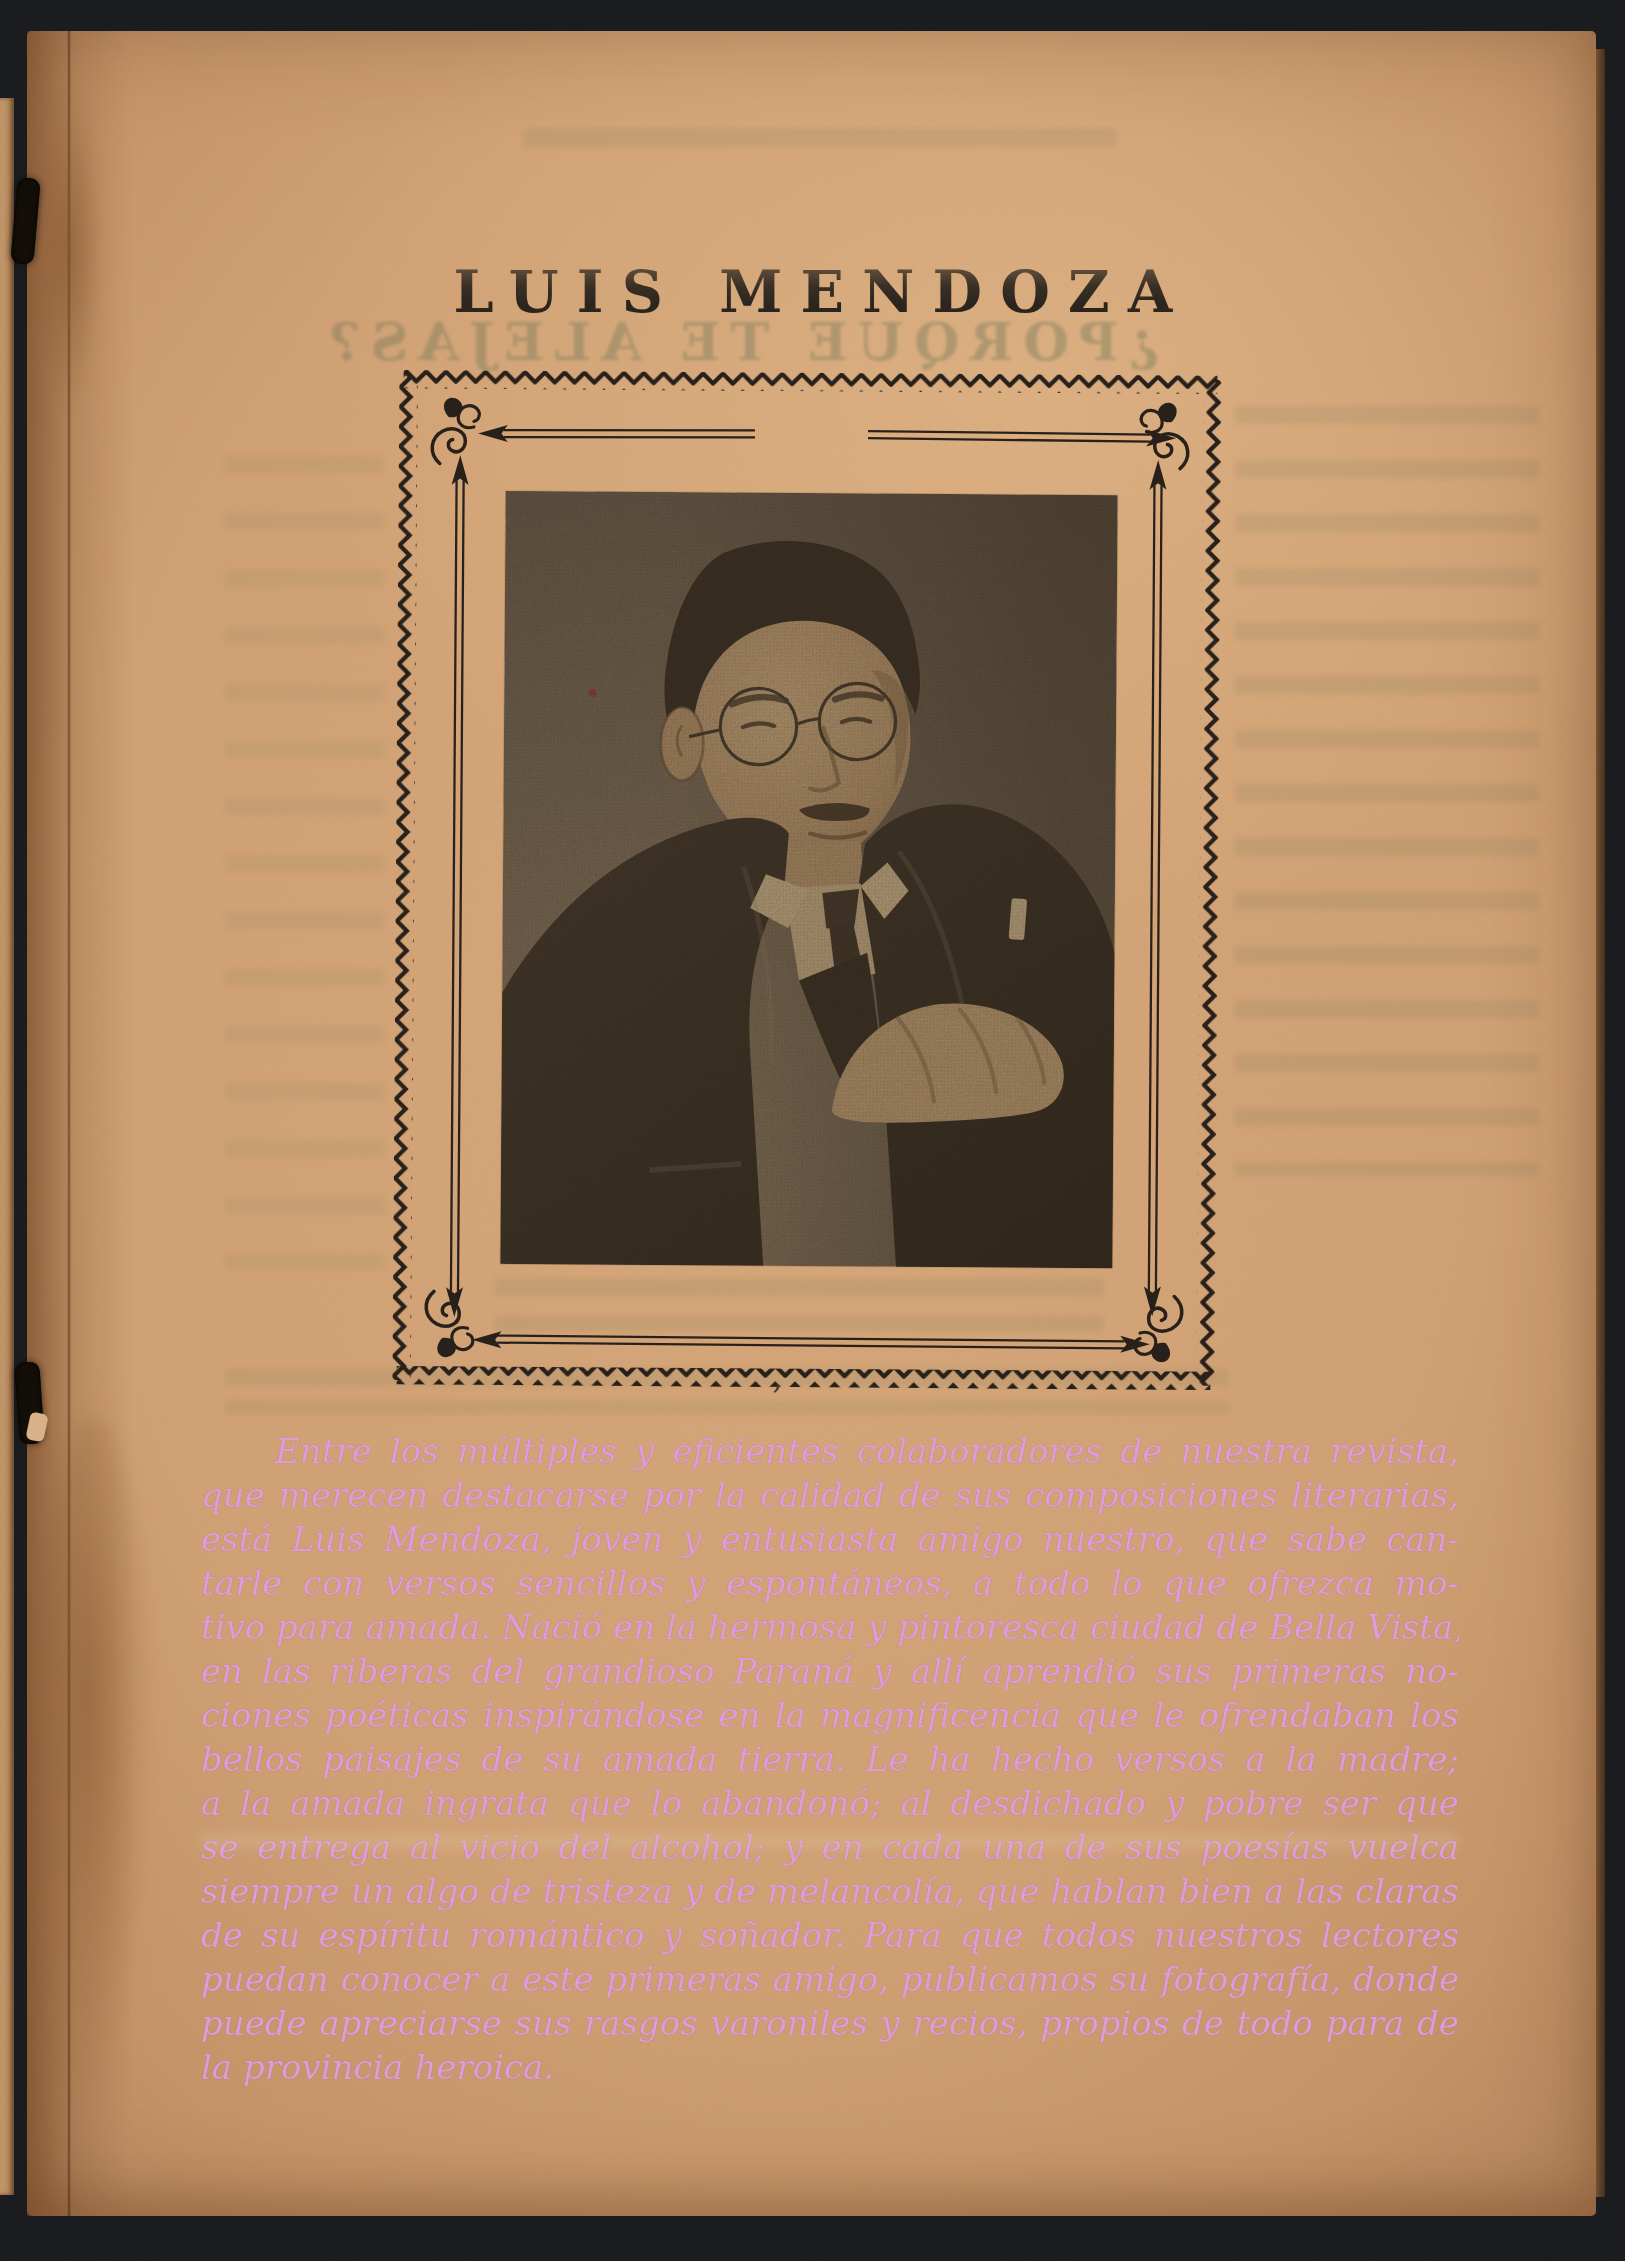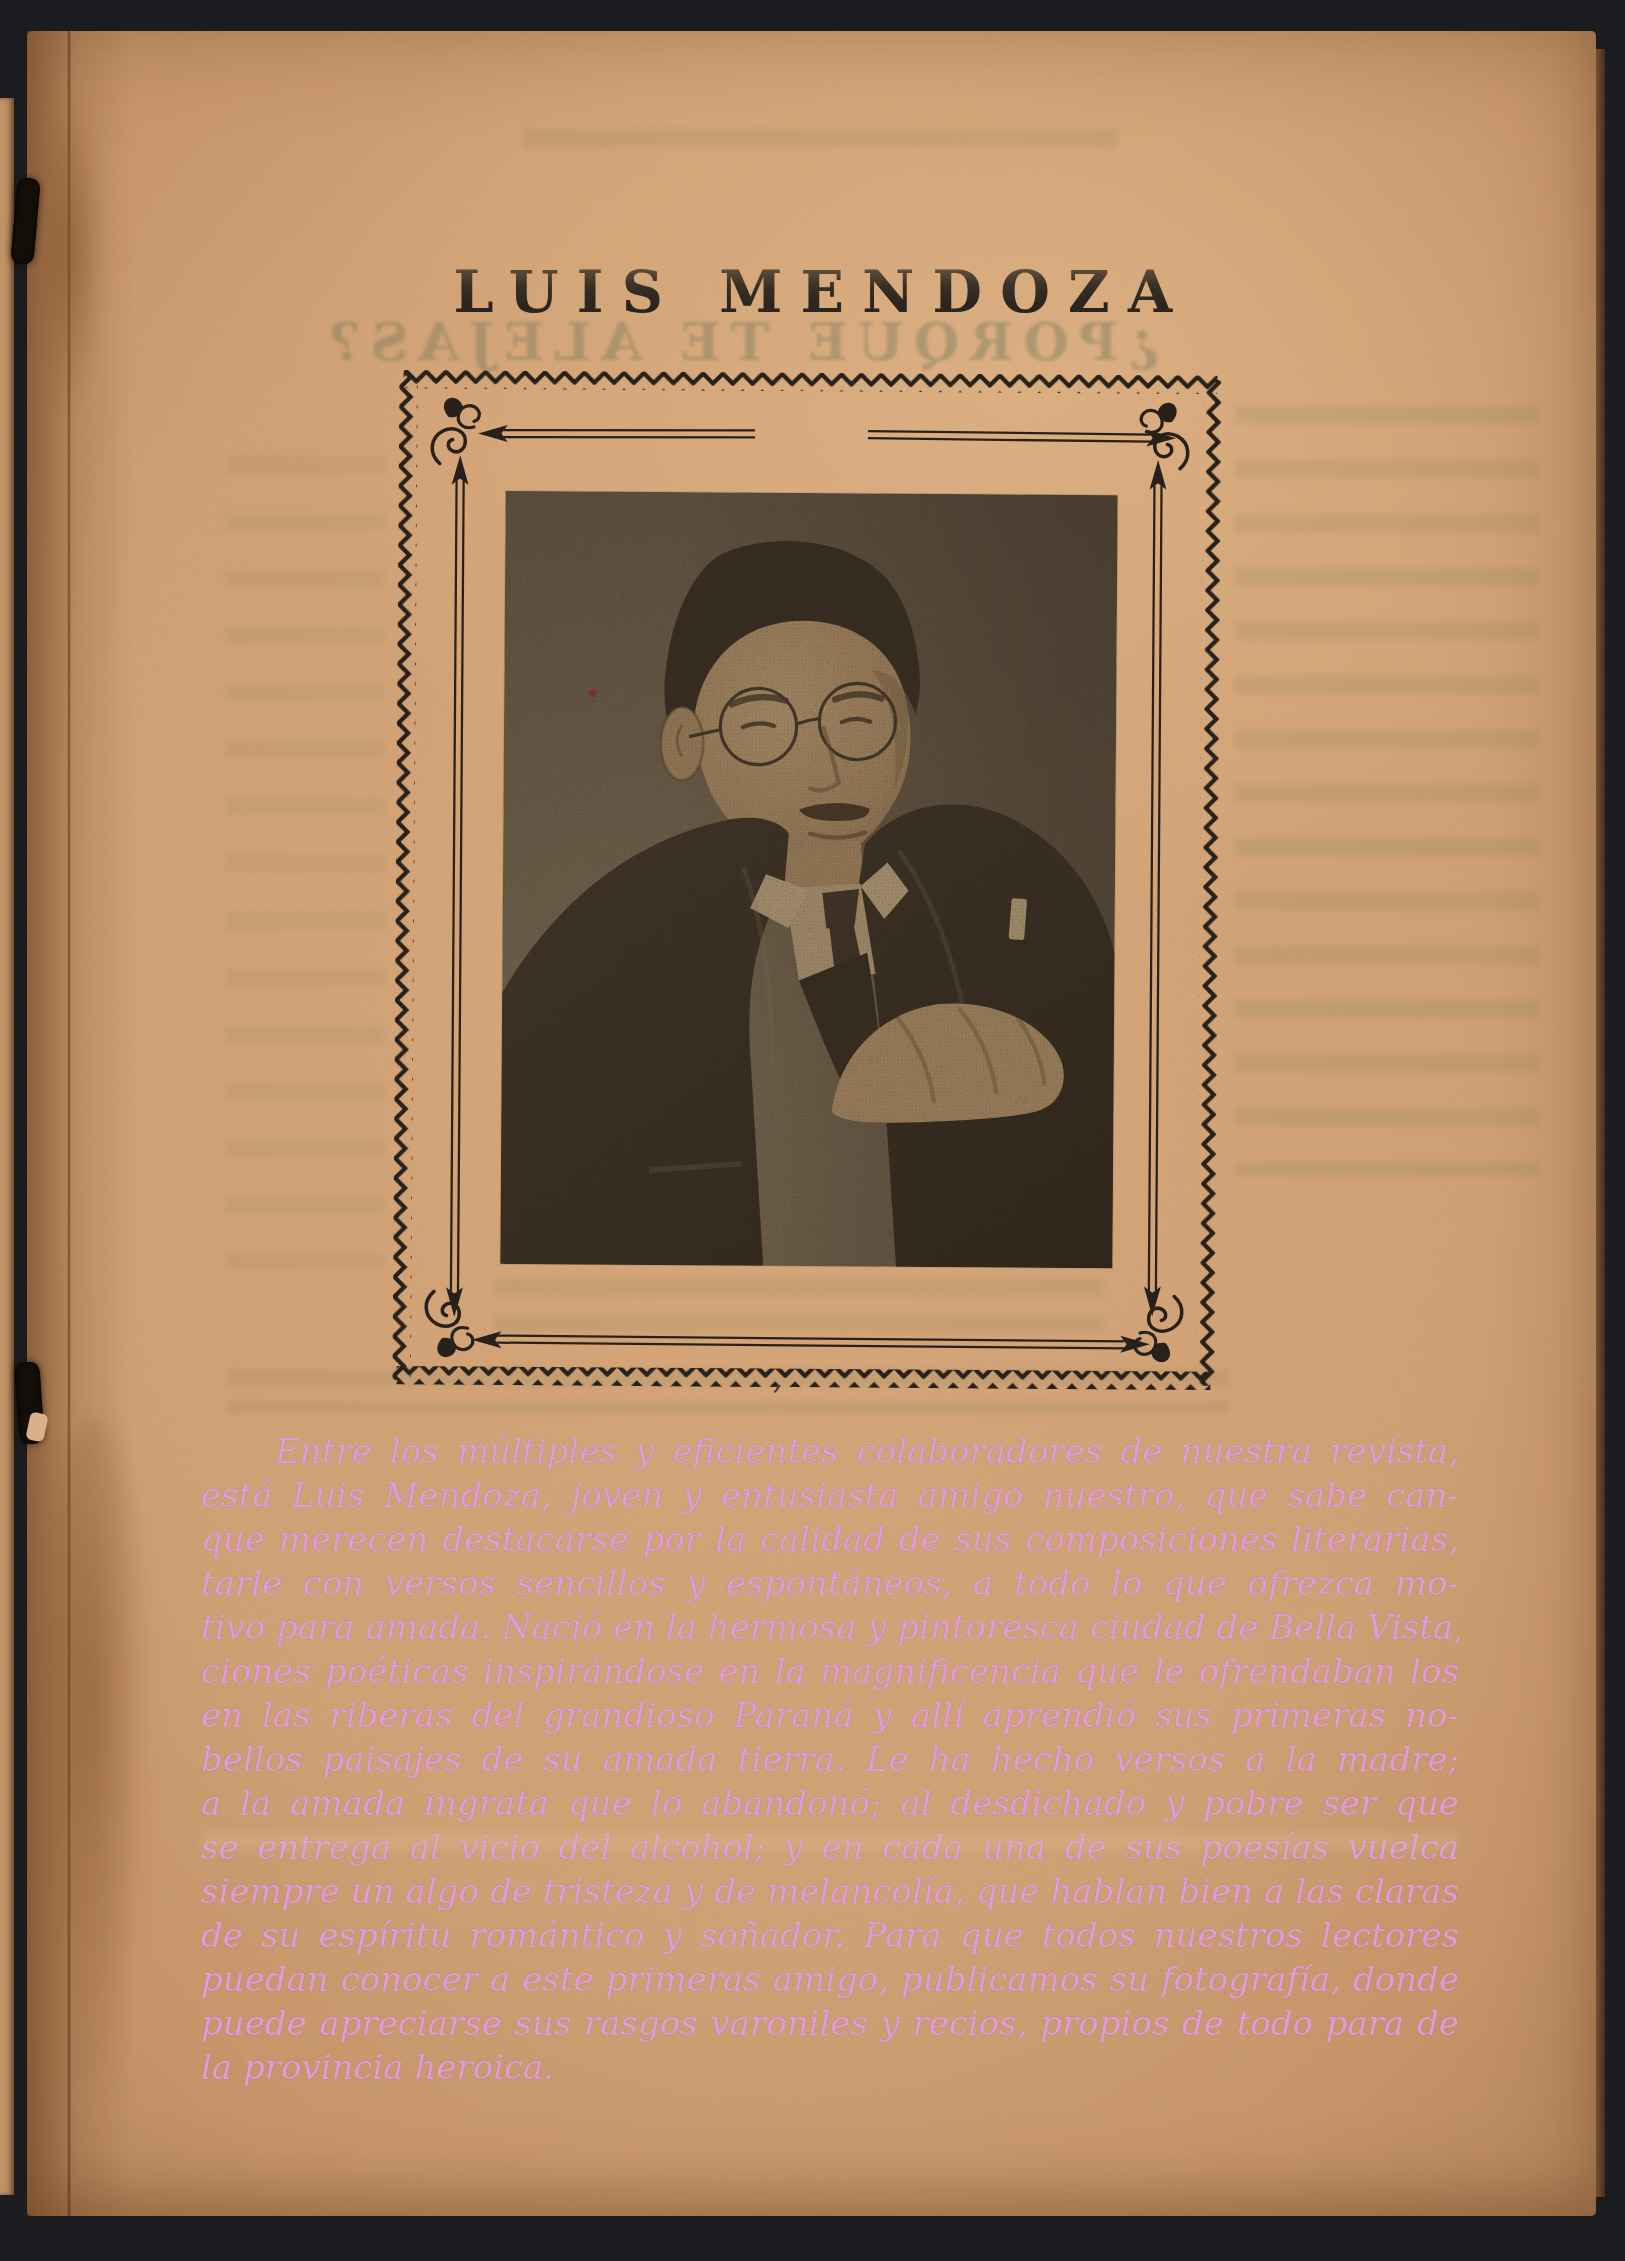--- a/index.html
+++ b/index.html
@@ -250,26 +250,26 @@
       <path d="M210,960 L340,950" stroke="rgba(150,140,120,.28)" stroke-width="8"></path>
 
       <rect width="866" height="1094" fill="url(#dots)" opacity=".5"></rect>
       <rect width="866" height="1094" filter="url(#pgrain)" opacity=".30"></rect>
       <rect width="866" height="1094" fill="rgba(210,165,115,.15)"></rect>
     </svg>
   </div>
 
   <div class="body-text">
     <div class="body-line first">Entre los múltiples y eficientes colaboradores de nuestra revista,</div>
+    <div class="body-line">que merecen destacarse por la calidad de sus composiciones literarias,</div>
     <div class="body-line">está Luis Mendoza, joven y entusiasta amigo nuestro, que sabe can-</div>
-    <div class="body-line">que merecen destacarse por la calidad de sus composiciones literarias,</div>
     <div class="body-line">tarle con versos sencillos y espontáneos, a todo lo que ofrezca mo-</div>
     <div class="body-line">tivo para amada. Nació en la hermosa y pintoresca ciudad de Bella Vista,</div>
+    <div class="body-line">en las riberas del grandioso Paraná y allí aprendió sus primeras no-</div>
     <div class="body-line">ciones poéticas inspirándose en la magnificencia que le ofrendaban los</div>
-    <div class="body-line">en las riberas del grandioso Paraná y allí aprendió sus primeras no-</div>
     <div class="body-line">bellos paisajes de su amada tierra. Le ha hecho versos a la madre;</div>
     <div class="body-line">a la amada ingrata que lo abandonó; al desdichado y pobre ser que</div>
     <div class="body-line">se entrega al vicio del alcohol; y en cada una de sus poesías vuelca</div>
     <div class="body-line">siempre un algo de tristeza y de melancolía, que hablan bien a las claras</div>
     <div class="body-line">de su espíritu romántico y soñador. Para que todos nuestros lectores</div>
     <div class="body-line">puedan conocer a este primeras amigo, publicamos su fotografía, donde</div>
     <div class="body-line">puede apreciarse sus rasgos varoniles y recios, propios de todo para de</div>
     <div class="body-line last">la provincia heroica.</div>
   </div>
   <div class="scan-band"></div>

